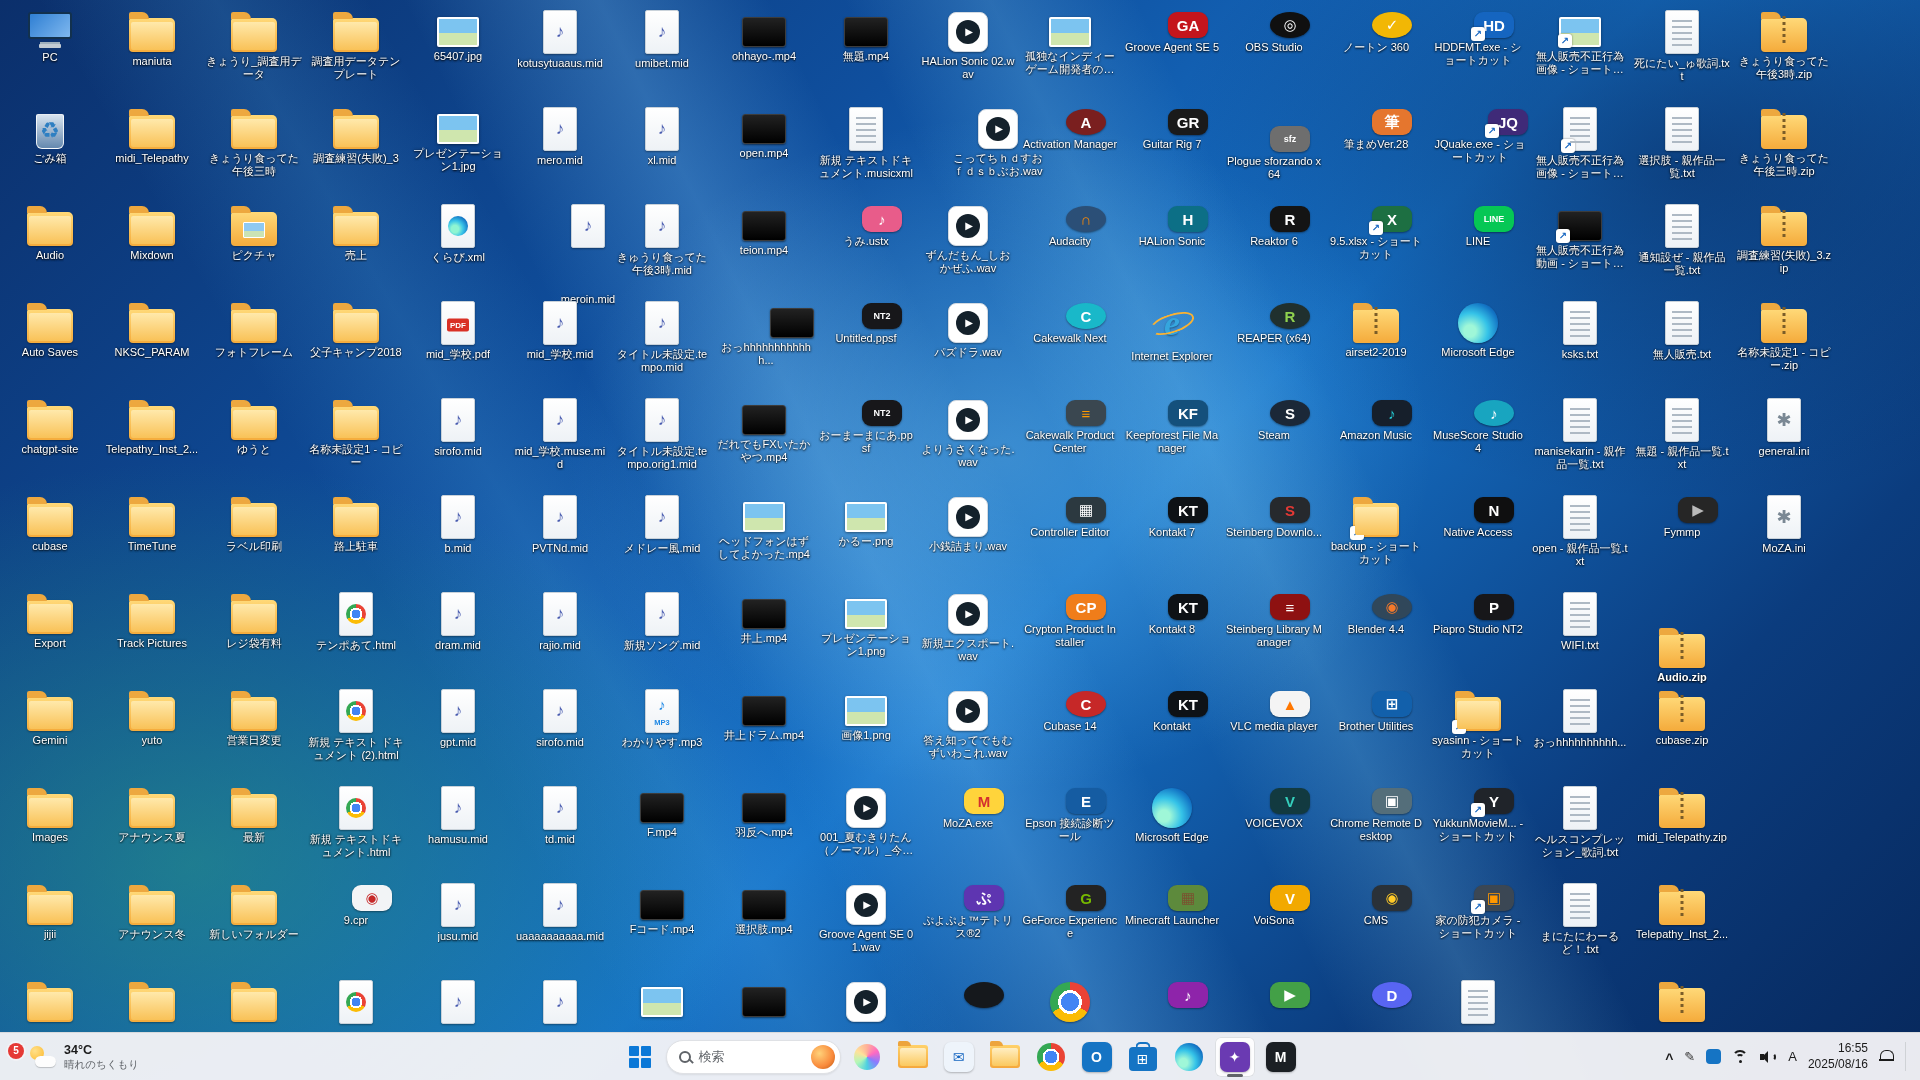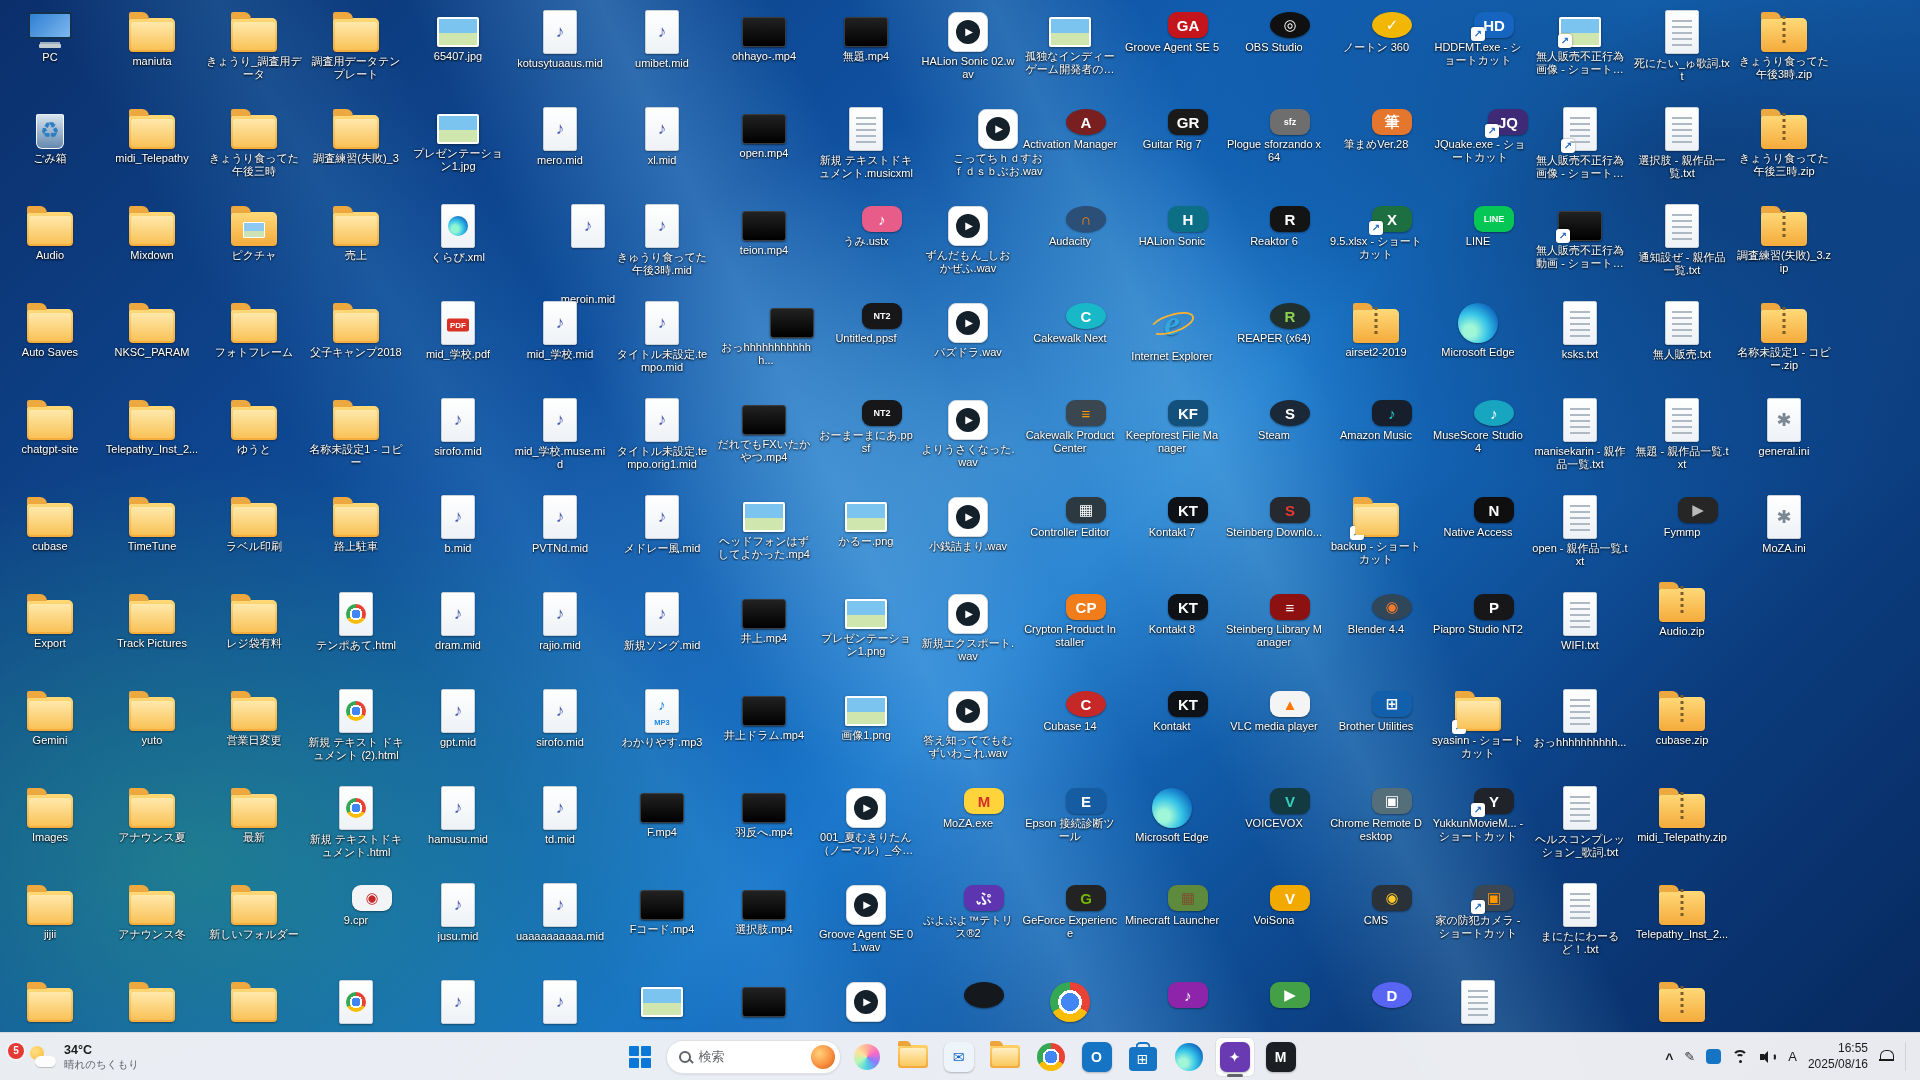--- a/index.html
+++ b/index.html
@@ -334,21 +334,21 @@
           <span class="g">A</span>
         </div>
         <div class="lbl">Activation Manager</div>
       </div>
       <div class="cell" style="left: 1122px; top: 105px;">
         <div class="ic t-app" style="--bg: #1a1a1a;">
           <span class="g">GR</span>
         </div>
         <div class="lbl">Guitar Rig 7</div>
       </div>
-      <div class="cell" style="left: 1224px; top: 105px;">
+      <div class="cell" style="left: 1224px; top: 122px;">
         <div class="ic t-app" style="--bg: #6e6e6e;">
           <span class="g gsm">sfz</span>
         </div>
         <div class="lbl">Plogue sforzando x64</div>
       </div>
       <div class="cell" style="left: 1326px; top: 105px;">
         <div class="ic t-app" style="--bg: #e5762e;">
           <span class="g">筆</span>
         </div>
         <div class="lbl">筆まめVer.28</div>
@@ -774,21 +774,21 @@
       <div class="cell" style="left: 1428px; top: 590px;">
         <div class="ic t-app" style="--bg: #17171a;">
           <span class="g">P</span>
         </div>
         <div class="lbl">Piapro Studio NT2</div>
       </div>
       <div class="cell" style="left: 1530px; top: 590px;">
         <div class="ic t-txt"></div>
         <div class="lbl">WIFI.txt</div>
       </div>
-      <div class="cell" style="left: 1632px; top: 578px;">
+      <div class="cell" style="left: 1632px; top: 624px; font-weight: bold;">
         <div class="ic t-zip"></div>
         <div class="lbl">Audio.zip</div>
       </div>
       <div class="cell" style="left: 0px; top: 687px;">
         <div class="ic t-folder"></div>
         <div class="lbl">Gemini</div>
       </div>
       <div class="cell" style="left: 102px; top: 687px;">
         <div class="ic t-folder"></div>
         <div class="lbl">yuto</div>

